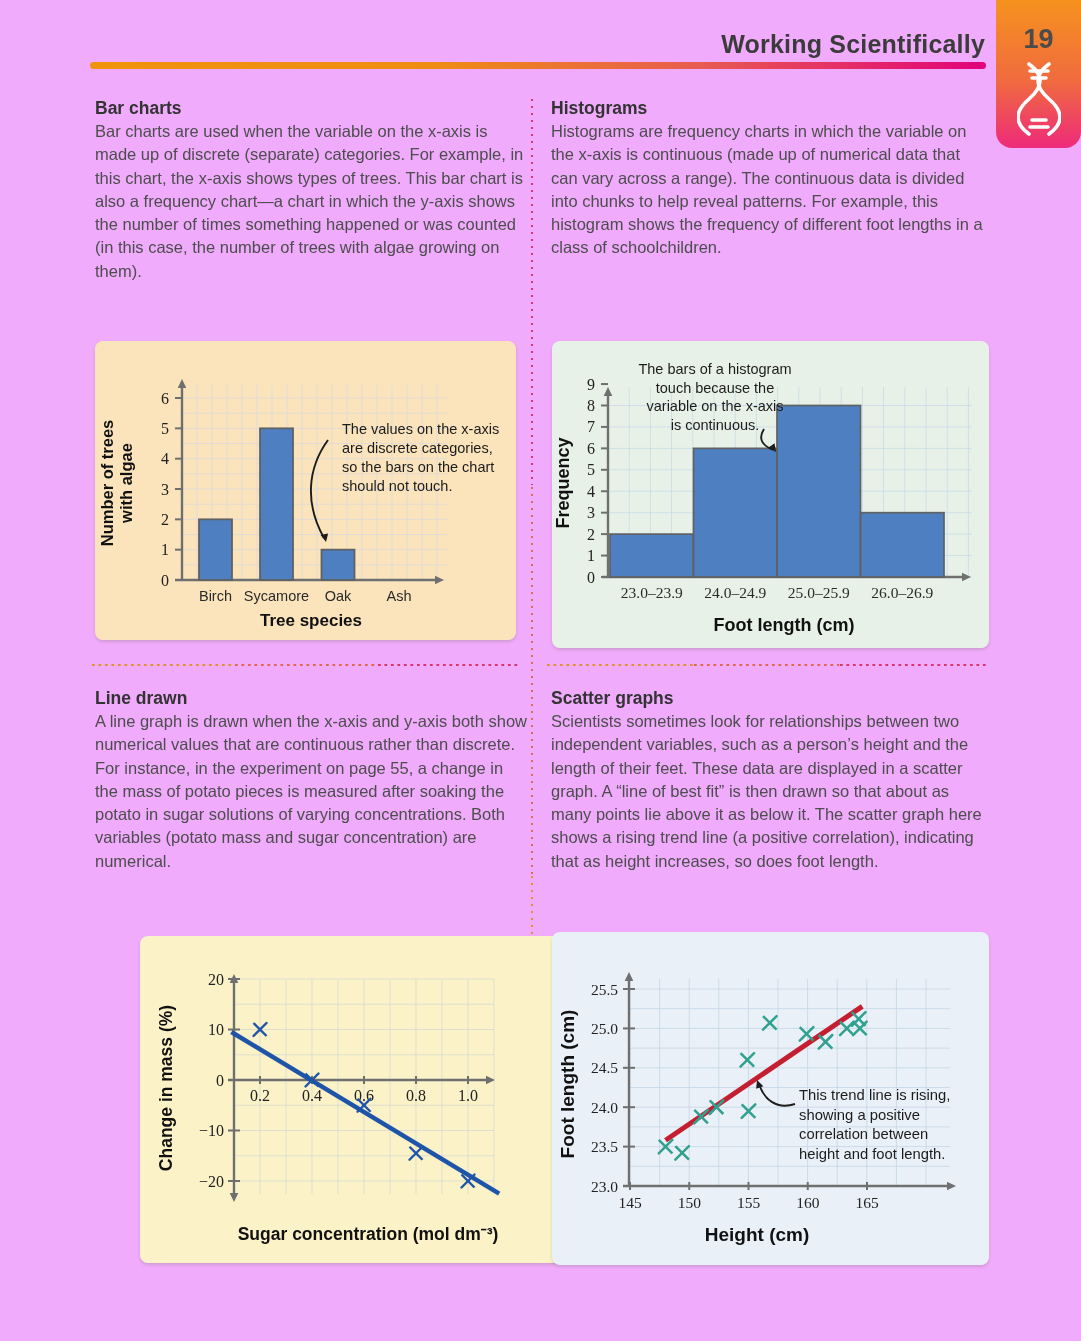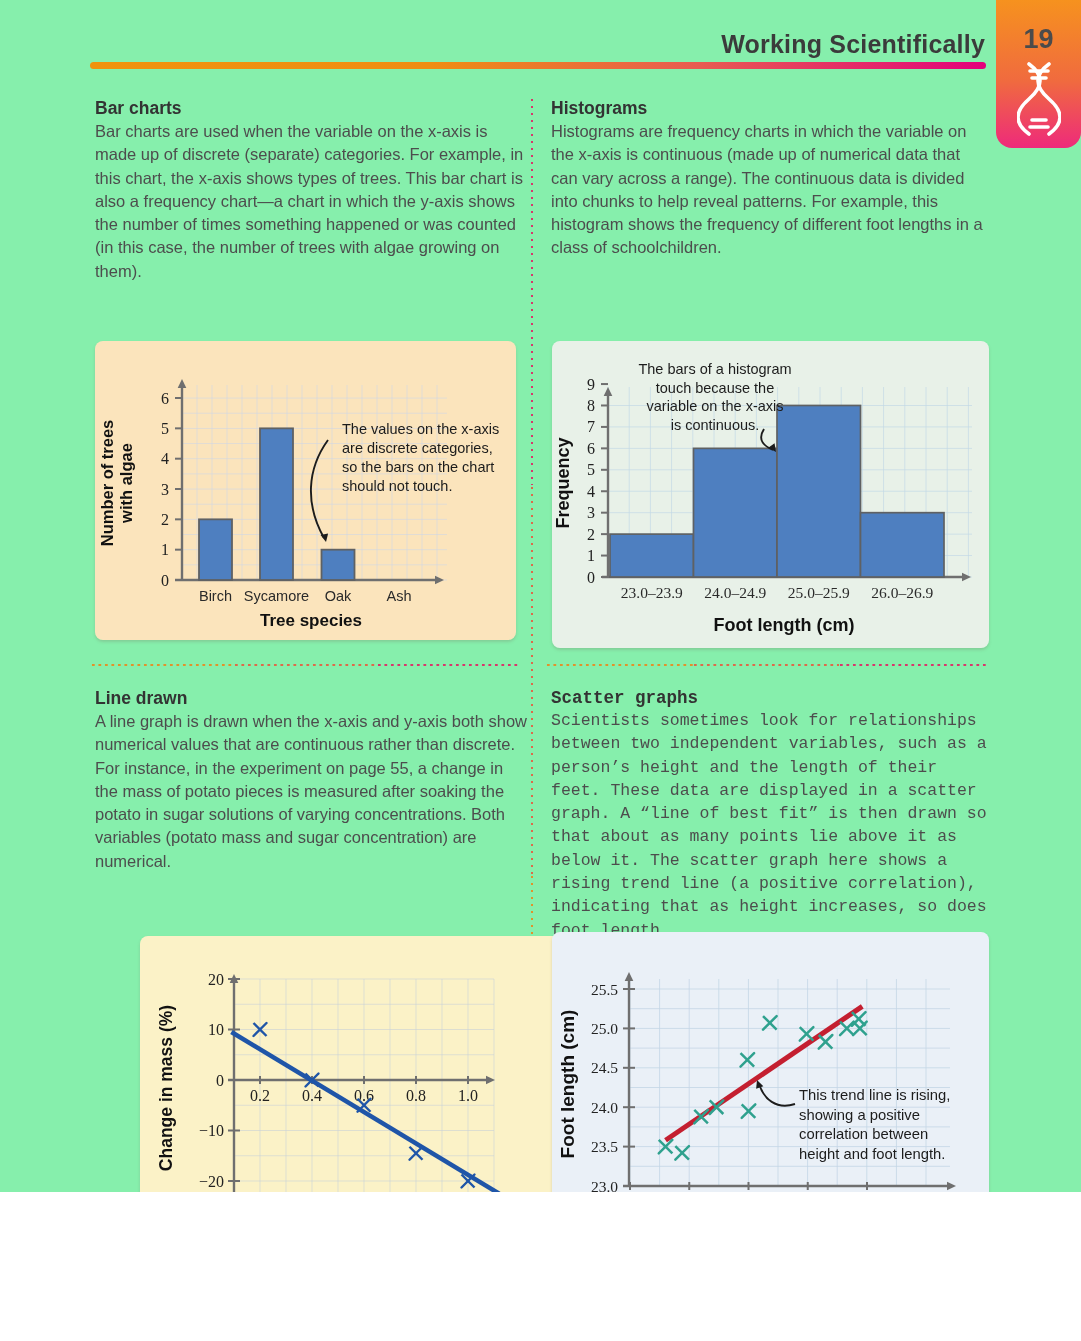--- a/index.html
+++ b/index.html
@@ -1,16 +1,16 @@
 <!DOCTYPE html>
 <html><head>
 <meta charset="utf-8">
 <style>
   html,body{margin:0;padding:0;background:#ffffff;}
-  #page{position:relative;width:1081px;height:1192px;background:#86efac;overflow:hidden;
+  #page{position:relative;width:1081px;height:1341px;background:#f0abfc;overflow:hidden;
         font-family:"Liberation Sans",sans-serif;color:#4b4b4b;}
   .page-title{position:absolute;top:30px;left:0;width:985px;text-align:right;
       font-size:25px;font-weight:bold;color:#3b3b3b;letter-spacing:0.2px;}
   .accent-rule{position:absolute;left:90px;top:62px;width:896px;height:7px;border-radius:4px;
       background:linear-gradient(90deg,#f0930d 0%,#ef8d12 38%,#e85b51 68%,#e2017b 100%);}
   .page-tab{position:absolute;right:0;top:0;width:85px;height:148px;
       background:linear-gradient(180deg,#f6921e 0%,#f06a3f 55%,#ee2a7b 100%);
       border-radius:0 0 16px 16px;display:flex;flex-direction:column;align-items:center;}
   .page-number{font-size:27px;font-weight:bold;color:#4b4b4b;margin-top:26px;line-height:1;}
   .dna-wrap{margin-top:8px;}
@@ -74,21 +74,21 @@
     <p class="col-body">Bar charts are used when the variable on the x-axis is made up of discrete (separate) categories. For example, in this chart, the x-axis shows types of trees. This bar chart is also a frequency chart—a chart in which the y-axis shows the number of times something happened or was counted (in this case, the number of trees with algae growing on them).</p>
   </div>
   <div class="text-block" style="left:551px;top:98px;width:440px;">
     <p class="col-heading">Histograms</p>
     <p class="col-body">Histograms are frequency charts in which the variable on the x-axis is continuous (made up of numerical data that can vary across a range). The continuous data is divided into chunks to help reveal patterns. For example, this histogram shows the frequency of different foot lengths in a class of schoolchildren.</p>
   </div>
   <div class="text-block" style="left:95px;top:688px;width:432px;">
     <p class="col-heading">Line drawn</p>
     <p class="col-body">A line graph is drawn when the x-axis and y-axis both show numerical values that are continuous rather than discrete. For instance, in the experiment on page 55, a change in the mass of potato pieces is measured after soaking the potato in sugar solutions of varying concentrations. Both variables (potato mass and sugar concentration) are numerical.</p>
   </div>
-  <div class="text-block" style="left:551px;top:688px;width:442px;font-family:Liberation Mono, monospace;">
+  <div class="text-block" style="left:551px;top:688px;width:442px;">
     <p class="col-heading">Scatter graphs</p>
     <p class="col-body">Scientists sometimes look for relationships between two independent variables, such as a person’s height and the length of their feet. These data are displayed in a scatter graph. A “line of best fit” is then drawn so that about as many points lie above it as below it. The scatter graph here shows a rising trend line (a positive correlation), indicating that as height increases, so does foot length.</p>
   </div>
 
   <div class="chart-panel" style="left:95px;top:341px;width:421px;height:299px;">
     <svg id="svg-bar" width="421" height="299" viewBox="0 0 421 299">
         <rect x="0" y="0" width="421" height="299" rx="8" fill="#fbe4bc"></rect>
         <g>
           <line x1="87" y1="44" x2="87" y2="239" stroke="#ccd6e8" stroke-width="1" opacity="0.55"></line>
           <line x1="102" y1="44" x2="102" y2="239" stroke="#ccd6e8" stroke-width="1" opacity="0.55"></line>

